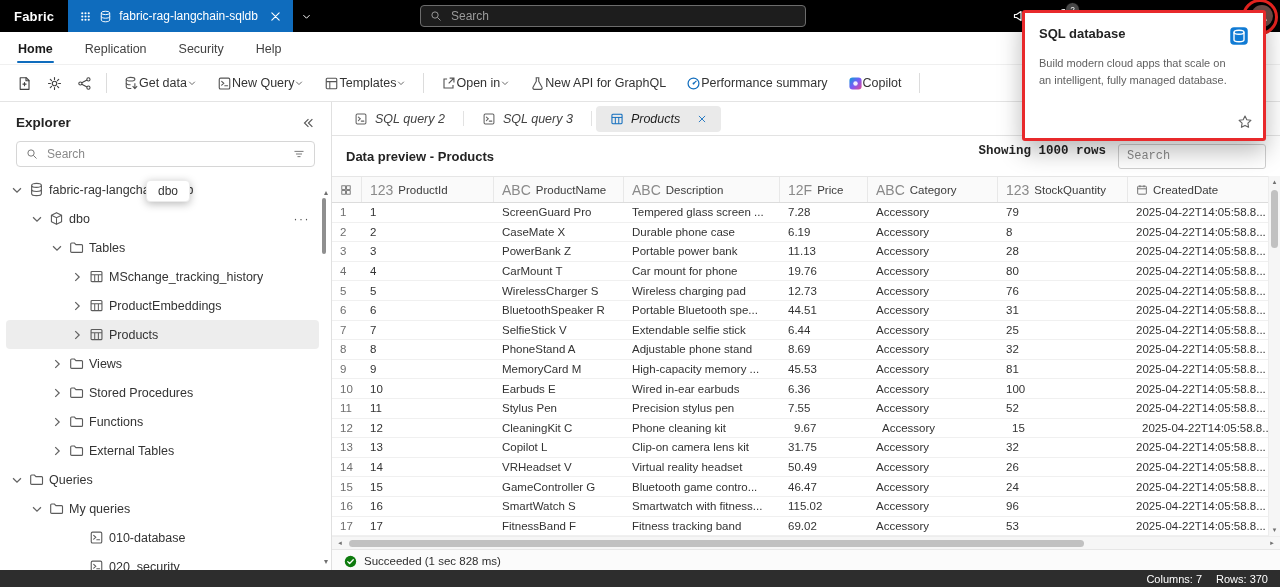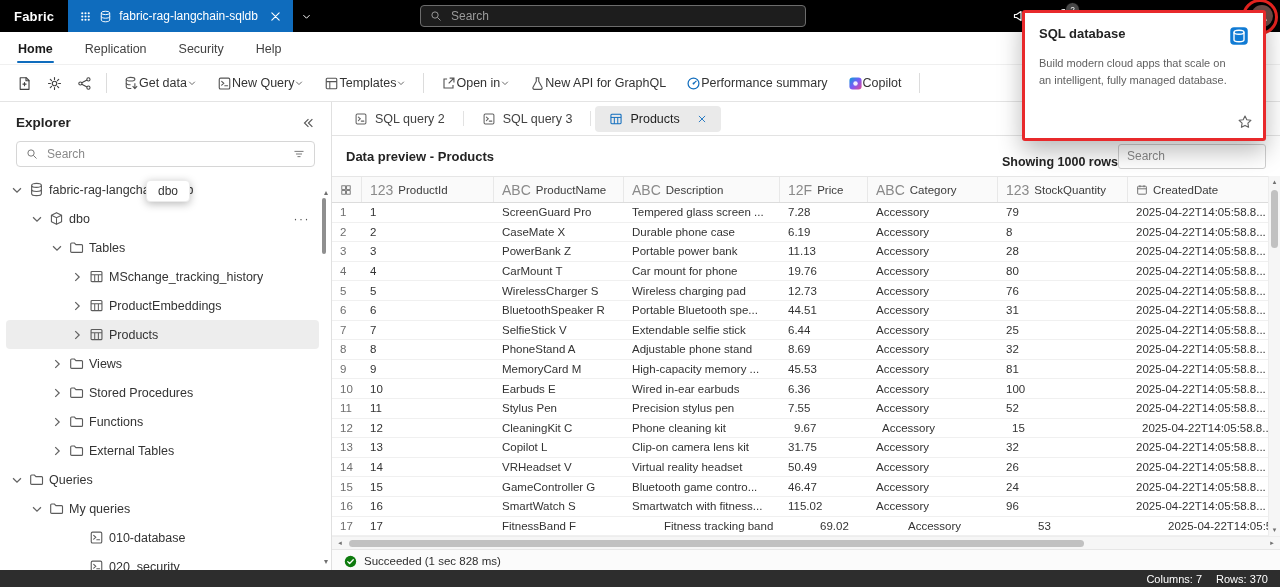--- a/index.html
+++ b/index.html
@@ -67,31 +67,31 @@
   .ticon{width:15px;height:15px;color:#5c5c5c;flex:none;}
   .tlabel{white-space:nowrap;overflow:hidden;text-overflow:ellipsis;}
   .tmore{margin-left:auto;padding-right:9px;color:#555;letter-spacing:1.5px;font-size:12px;}
   .exp-arrow{position:absolute;right:3px;font-size:8px;color:#707070;z-index:20;}
   .exp-thumb{position:absolute;right:5px;top:96px;width:4px;height:56px;background:#8f8f8f;border-radius:2px;z-index:20;}
   .dbo-tip{position:absolute;left:146px;top:78px;background:#fff;border:1px solid #ebebeb;border-radius:4px;
       box-shadow:0 2px 8px rgba(0,0,0,.28);padding:3px 11px;font-size:12px;color:#333;z-index:60;}
 
   
   .main{flex:1;display:flex;flex-direction:column;min-width:0;background:#fff;}
-  .tabstrip{height:33px;flex:none;display:flex;align-items:center;padding:0 6px 0 8px;gap:2px;border-bottom:1px solid #e3e3e3;}
+  .tabstrip{height:33px;flex:none;display:flex;align-items:center;padding:0 6px 0 8px;gap:2px;border-bottom:1px solid #e3e3e3;font-style:italic;}
   .qtab{display:flex;align-items:center;gap:7px;height:26px;padding:0 14px;font-size:12.5px;color:#424242;border-radius:4px;cursor:pointer;white-space:nowrap;}
   .qtab .icon{width:14px;height:14px;color:#616161;}
   .qtab.active{background:#eaeaea;color:#1f1f1f;}
   .qtab.active .icon{color:#0f6cbd;}
   .qtab .close{width:10px;height:10px;color:#555;margin-left:10px;}
   .tab-sep{width:1px;height:15px;background:#e2e2e2;margin:0 2px;}
 
   .preview-head{height:40px;flex:none;display:flex;align-items:center;justify-content:space-between;padding:0 14px;}
   .pv-title{font-size:13px;font-weight:700;color:#242424;}
-  .pv-right{display:flex;align-items:flex-end;}
+  .pv-right{display:flex;align-items:flex-start;gap:12px;font-family:Liberation Mono, monospace;}
   .rows-info{font-size:12.5px;font-weight:700;color:#242424;}
   .pv-search{width:148px;height:25px;border:1px solid #cfcfcf;border-radius:3px;font-size:12px;padding:0 8px;color:#333;outline:none;box-sizing:border-box;}
 
   .grid-wrap{flex:1;display:flex;min-height:0;}
   .grid{flex:1;display:flex;flex-direction:column;min-width:0;border-top:1px solid #e6e6e6;}
   .g-head{height:25px;flex:none;display:flex;background:#fafafa;border-bottom:1px solid #dcdcdc;}
   .g-hcell{display:flex;align-items:center;gap:5px;padding:0 8px;font-size:11.5px;color:#3b3b3b;
       border-right:1px solid #e8e8e8;overflow:hidden;white-space:nowrap;box-sizing:border-box;flex:none;cursor:pointer;}
   .g-type{font-size:14px;color:#8a8a8a;font-weight:400;}
   .g-hcell .icon{width:12px;height:12px;color:#666;flex:none;}
@@ -799,21 +799,21 @@
               <div class="g-cell" style="width: 156px;">Smartwatch with fitness...</div>
               <div class="g-cell" style="width: 88px;">115.02</div>
               <div class="g-cell" style="width: 130px;">Accessory</div>
               <div class="g-cell" style="width: 130px;">96</div>
               <div class="g-cell" style="flex: 1 1 0%; min-width: 0px;">2025-04-22T14:05:58.8...</div>
             </div>
             <div class="g-row">
               <div class="g-cell g-rownum" style="width: 30px;">17</div>
               <div class="g-cell" style="width: 132px;">17</div>
               <div class="g-cell" style="width: 130px;">FitnessBand F</div>
-              <div class="g-cell" style="width: 156px; margin-left: 32px;">Fitness tracking band</div>
+              <div class="g-cell" style="width: 156px;">Fitness tracking band</div>
               <div class="g-cell" style="width: 88px;">69.02</div>
               <div class="g-cell" style="width: 130px;">Accessory</div>
               <div class="g-cell" style="width: 130px;">53</div>
               <div class="g-cell" style="flex: 1 1 0%; min-width: 0px;">2025-04-22T14:05:58.8...</div>
             </div>
           </div>
       </div>
       <div class="vscroll">
         <span class="vs-arrow">▴</span>
         <span class="vs-thumb"></span>

